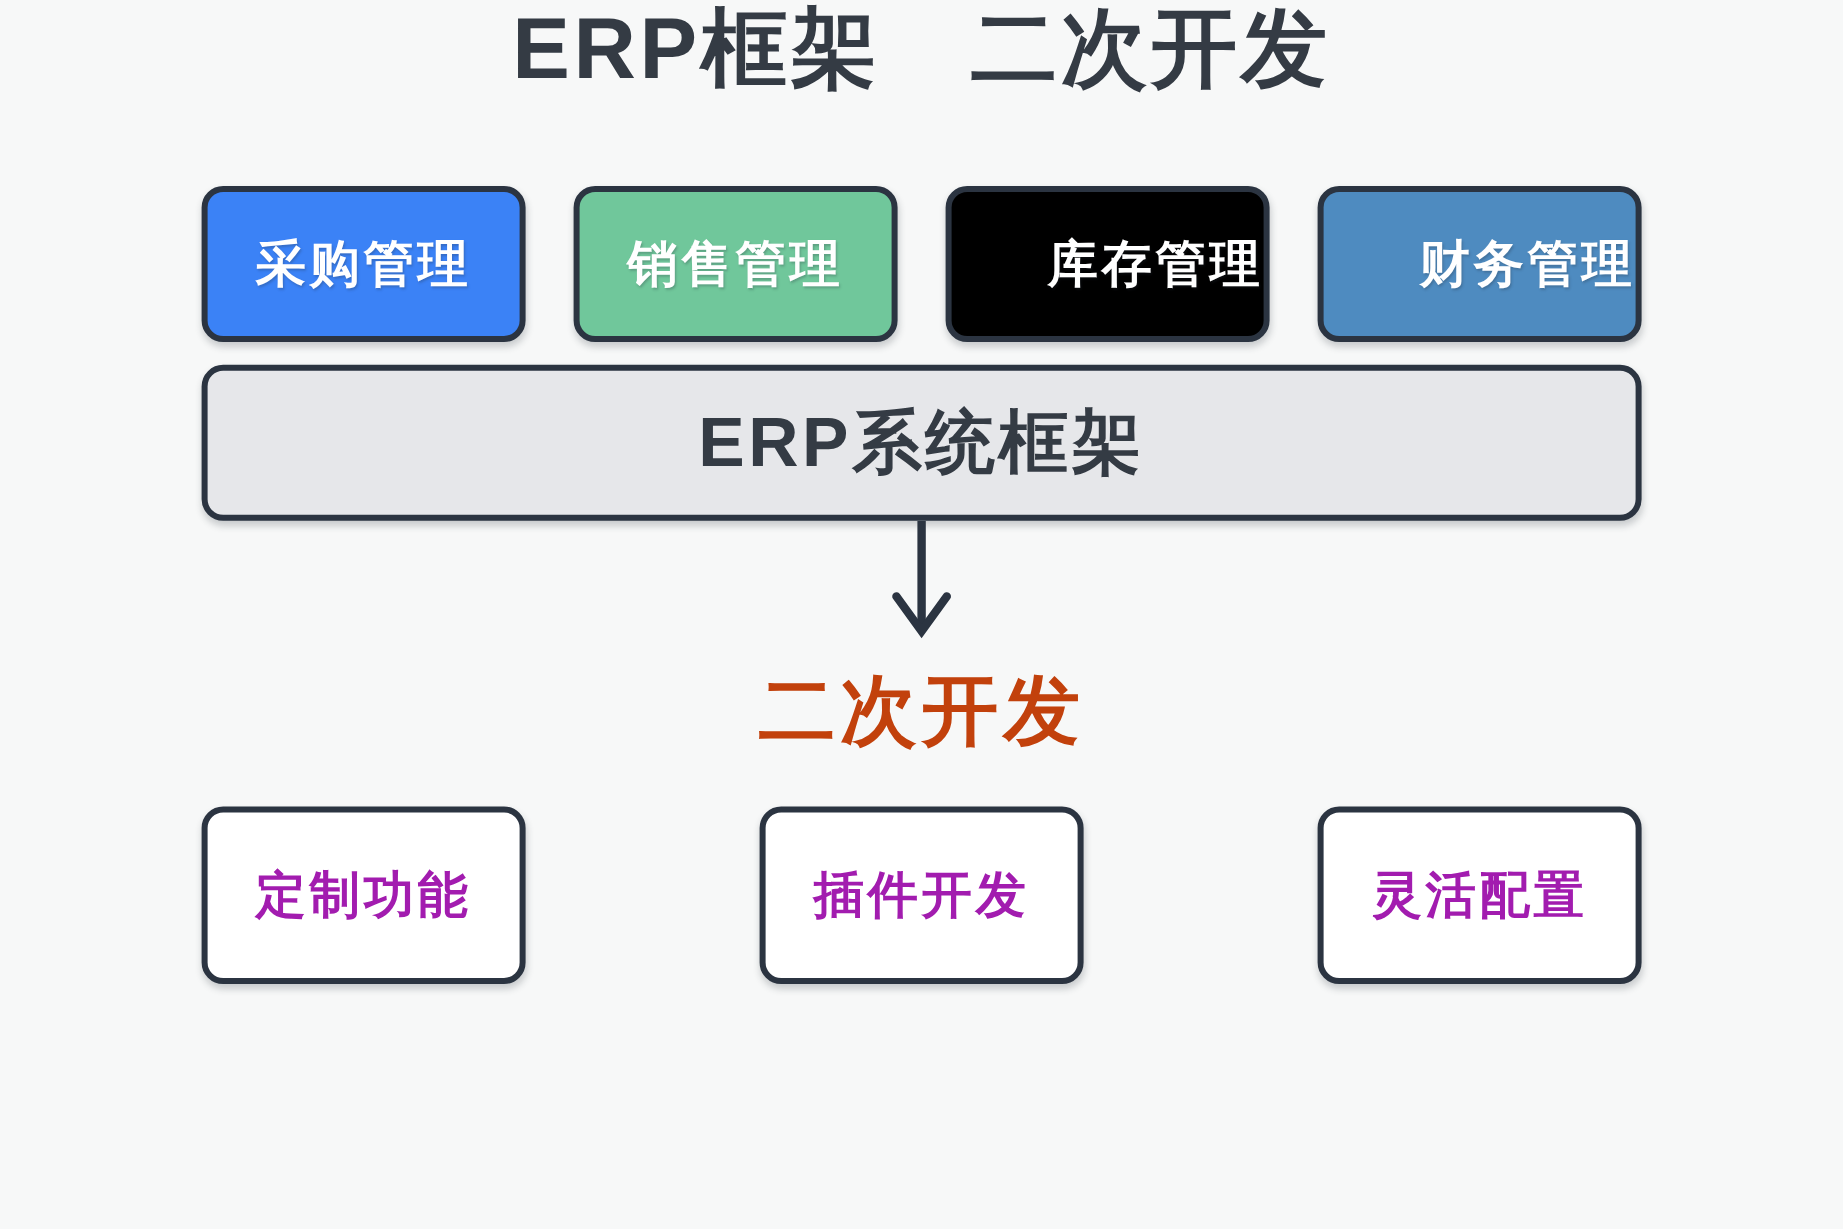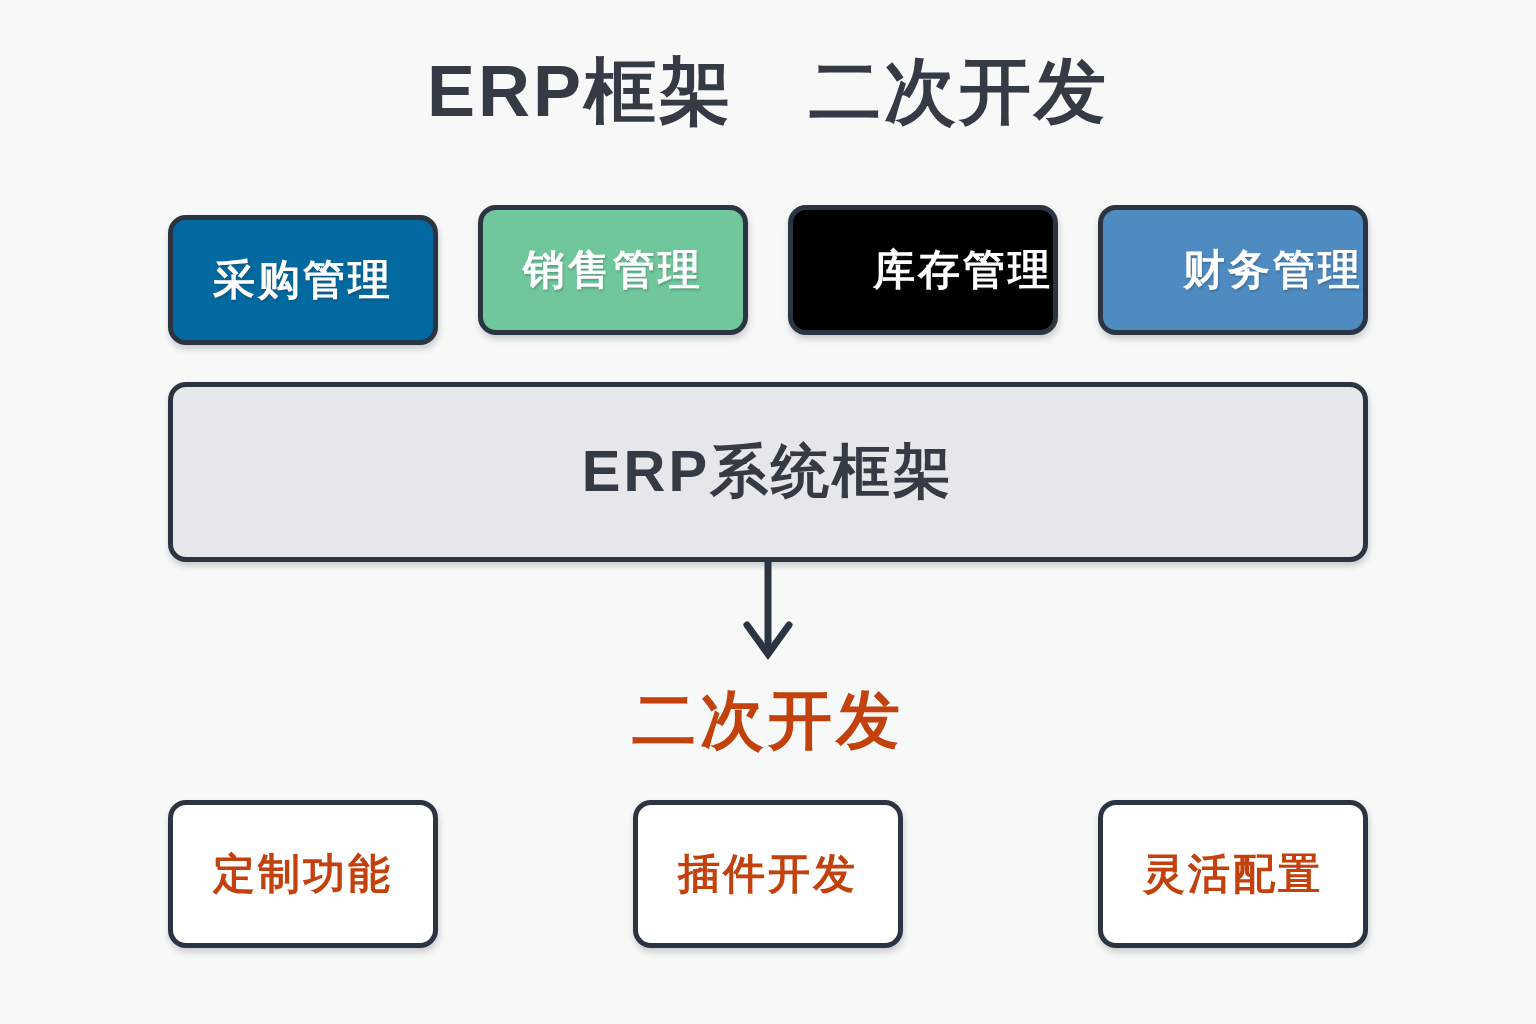--- a/index.html
+++ b/index.html
@@ -5,21 +5,20 @@
   * { box-sizing: border-box; margin: 0; padding: 0; }
   html, body {
     width: 1536px; height: 1024px;
     font-family: "Liberation Sans", "DejaVu Sans", sans-serif;
     overflow: hidden;
   }
   body { background: #F7F8F8; }
   .canvas { width: 1536px; height: 1024px; position: relative; }
 
   .page-title {
-    margin-top: 50px;
     text-align: center;
     font-size: 72px;
     font-weight: 800;
     letter-spacing: 3px;
     line-height: 1.15;
     color: #343B44;
     white-space: pre;
   }
 
   .row {
@@ -41,22 +40,22 @@
   }
   .module-box {
     width: 270px; height: 130px;
     color: #FFFFFF;
     font-size: 42px;
     font-weight: 700;
     letter-spacing: 3px;
     text-shadow: 1px 2px 2px rgba(35,44,56,0.25);
   }
   .framework-box {
-    width: 1200px; height: 180px;
-    margin: 37px auto 0 auto;
+    width: 1200px; height: 130px;
+    margin: 19px auto 0 auto;
     background: #E6E7EA;
     font-size: 58px;
     font-weight: 800;
     letter-spacing: 3px;
     color: #343B44;
     justify-content: center;
   }
   .arrow-wrap {
     width: 64px; height: 100px;
     margin: 0 auto;
@@ -68,35 +67,35 @@
     text-align: center;
     font-size: 64px;
     font-weight: 800;
     letter-spacing: 4px;
     line-height: 1.2;
     color: #c2410c;
   }
   .dev-box {
     width: 270px; height: 148px;
     background: #FFFFFF;
-    color: #c2410c;
+    color: #a21caf;
     font-size: 42px;
     font-weight: 700;
     letter-spacing: 3px;
   }
 </style>
 </head>
 <body>
 
 <div class="canvas">
 
   <div class="page-title">ERP框架　二次开发</div>
 
   <div class="row row-modules">
-    <div class="box module-box" style="background: #0369a1; margin-top: 10px;">
+    <div class="box module-box" style="background: #3b82f6;">
       <span>采购管理</span>
     </div>
     <div class="box module-box" style="background: rgb(112, 199, 155);">
       <span>销售管理</span>
     </div>
     <div class="box module-box" style="background: #000000; justify-content: flex-end;">
       <span>库存管理</span>
     </div>
     <div class="box module-box" style="background: rgb(78, 139, 192); justify-content: flex-end;">
       <span>财务管理</span>

